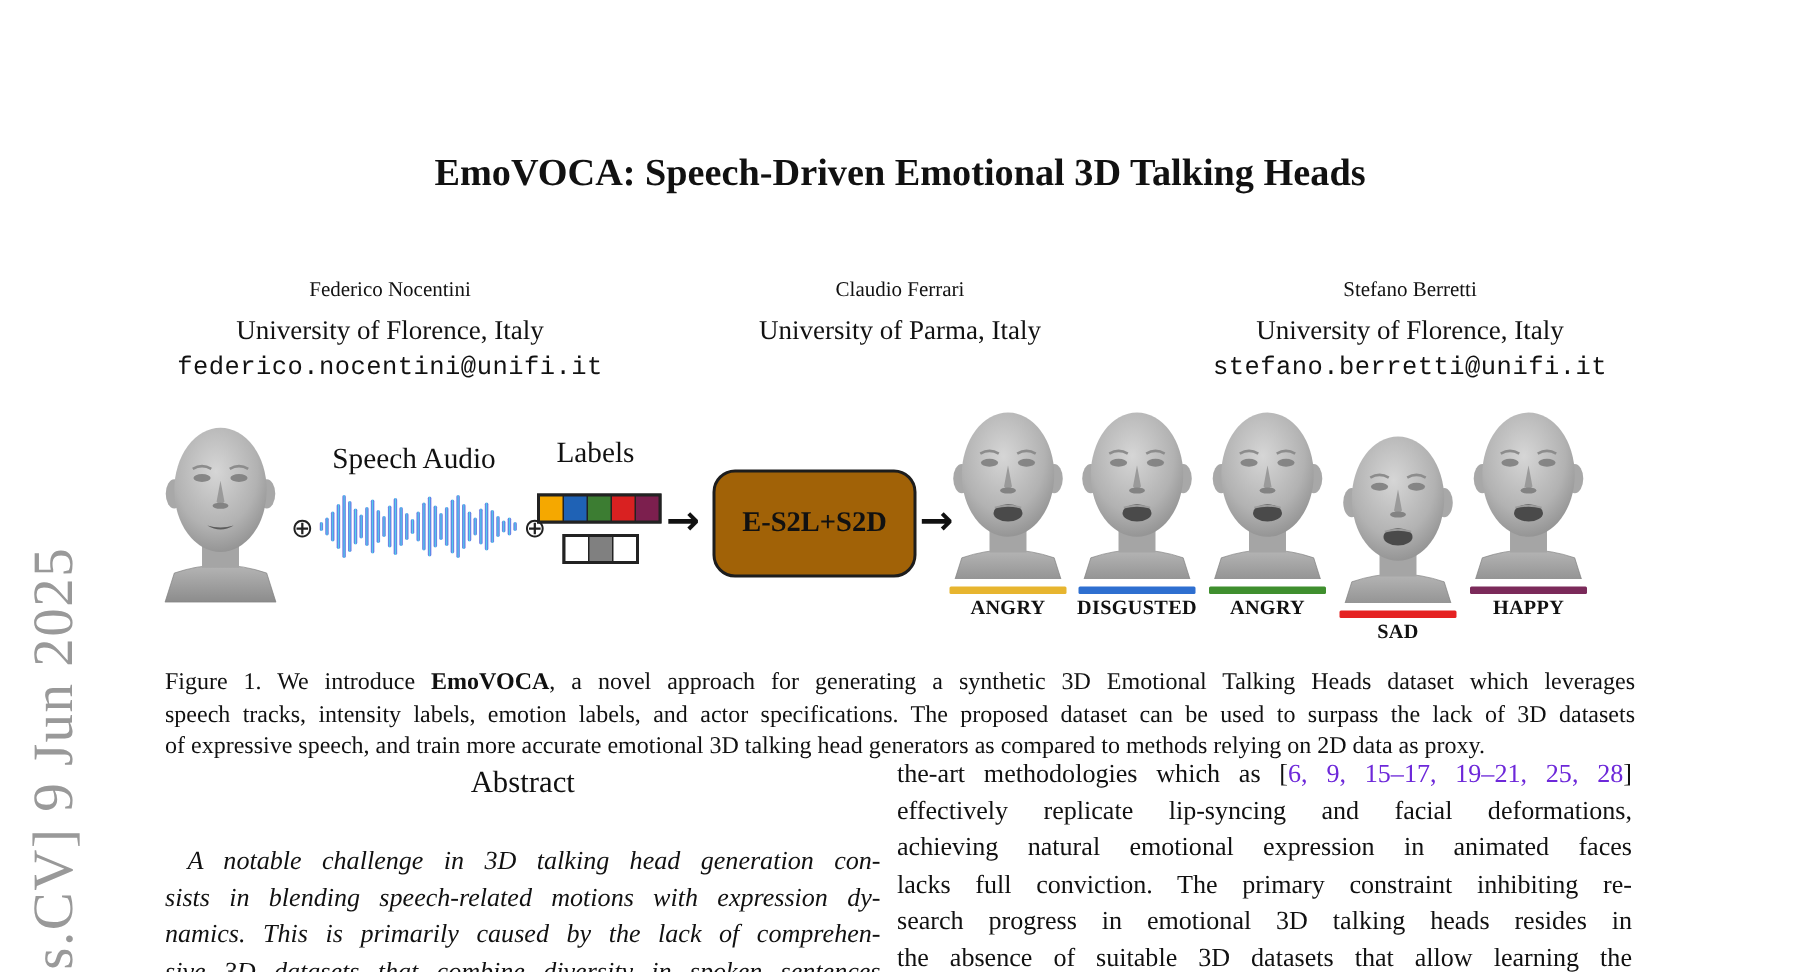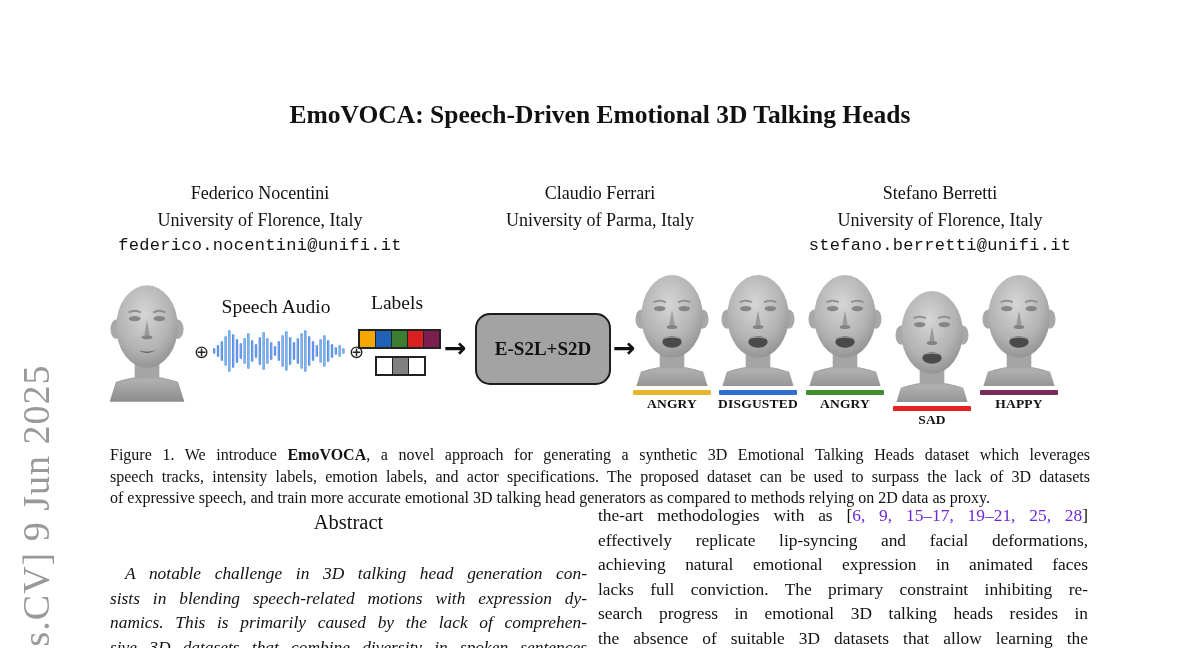--- a/index.html
+++ b/index.html
@@ -13,33 +13,33 @@
                  letter-spacing:1px; }
 
   
   .paper-title { position:absolute; top:100px; left:0; width:1200px; text-align:center;
                  font-size:25.5px; font-weight:bold; }
 
   
   .authors-row { position:absolute; top:180px; left:95px; width:1010px; display:flex;
                  justify-content:space-between; }
   .author-block { text-align:center; width:330px; }
-  .author-name { font-size:18px; line-height:27px; }
+  .author-name { font-size:14px; line-height:27px; }
   .author-affil { font-size:18px; line-height:27px; }
   .author-email { font-family:"Liberation Mono", monospace; font-size:17px;
                   margin-top:2px; letter-spacing:0.3px; }
 
   
   .fig { position:absolute; top:268px; left:0; width:1200px; height:152px; }
   .abspos { position:absolute; }
   .fig-label { font-size:19.5px; text-align:center; }
   .oplus { font-size:18px; color:#222; }
   .arrow-glyph { font-size:27px; font-weight:bold; color:#111;
                  font-family:"DejaVu Sans", sans-serif; }
-  .model-box { width:136px; height:72px; background:#a3a3a3; border:2.5px solid #1d1d1d;
+  .model-box { width:136px; height:72px; background:#a16207; border:2.5px solid #1d1d1d;
                border-radius:15px; display:flex; align-items:center; justify-content:center;
                font-size:19px; font-weight:bold; }
   .sq-row { display:flex; background:#222; border:2px solid #222; gap:1px; }
   .sq { width:15px; height:16px; }
   .head-unit { position:absolute; width:88px; text-align:center; }
   .emo-bar { height:4.5px; width:78px; margin:0 auto; border-radius:1px; }
   .emo-label { font-size:13.5px; font-weight:bold; margin-top:1px; letter-spacing:0.2px; }
 
   
   .caption { position:absolute; top:427px; left:110px; width:980px; font-size:16px;
@@ -250,21 +250,21 @@
     <div class="abstract-heading">Abstract</div>
     <div class="abstract-body">
       <div class="jlast indent">A notable challenge in 3D talking head generation con-</div>
       <div class="jlast">sists in blending speech-related motions with expression dy-</div>
       <div class="jlast">namics. This is primarily caused by the lack of comprehen-</div>
       <div class="jlast">sive 3D datasets that combine diversity in spoken sentences</div>
     </div>
   </div>
 
   <div class="col-right">
-    <div class="jlast"><span>the-art methodologies with as [</span><span class="cite-green">6, 9, 15–17, 19–21, 25, 28</span><span>]</span></div>
+    <div class="jlast"><span>the-art methodologies which as [</span><span class="cite-green">6, 9, 15–17, 19–21, 25, 28</span><span>]</span></div>
     <div class="jlast">effectively replicate lip-syncing and facial deformations,</div>
     <div class="jlast">achieving natural emotional expression in animated faces</div>
     <div class="jlast">lacks full conviction.  The primary constraint inhibiting re-</div>
     <div class="jlast">search progress in emotional 3D talking heads resides in</div>
     <div class="jlast">the absence of suitable 3D datasets that allow learning the</div>
   </div>
 
 </div>
 
 </body></html>

